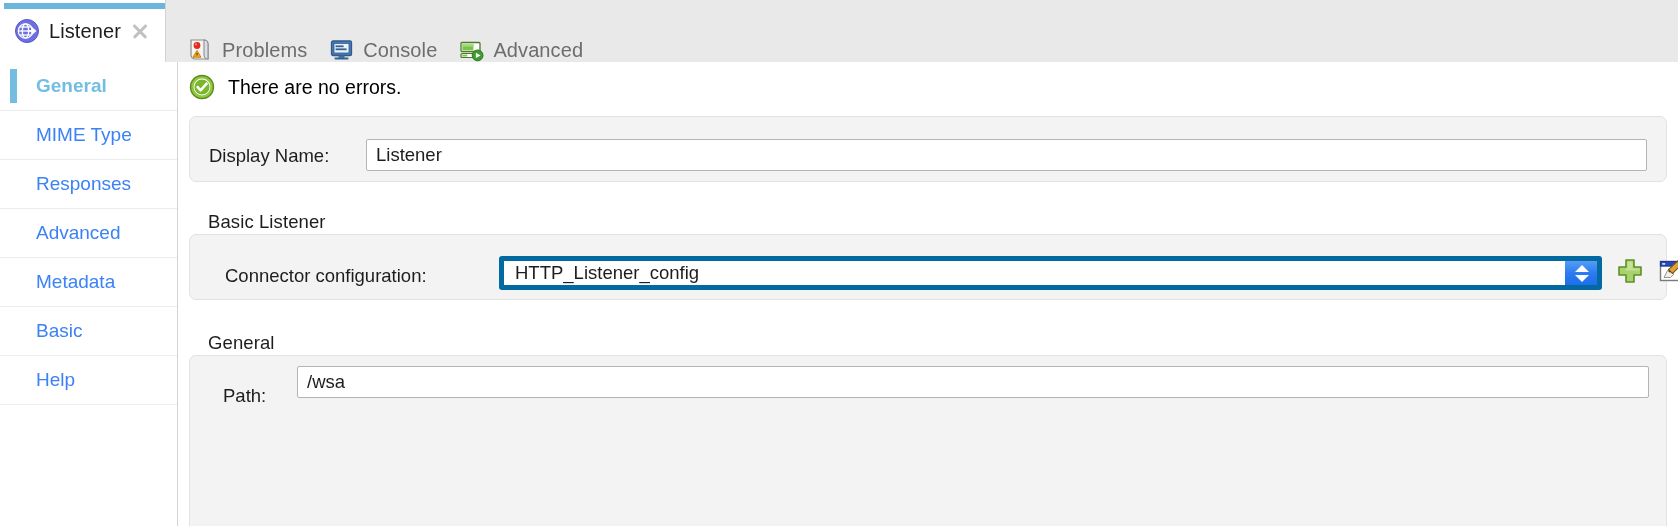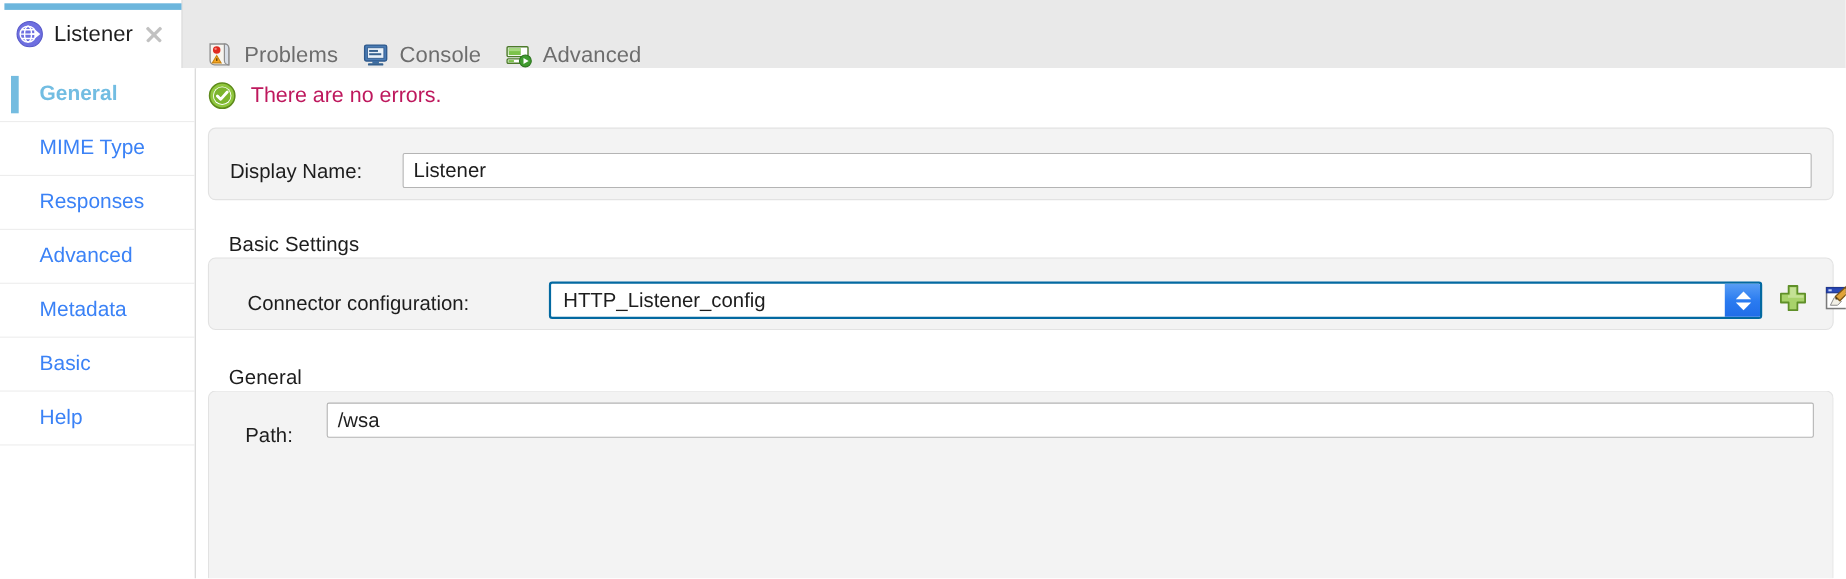--- a/index.html
+++ b/index.html
@@ -78,21 +78,21 @@
   .content {
     position:absolute; left:179px; top:62px; width:1499px; height:464px;
     background:#ffffff;
   }
 
   .status-row {
     position:absolute; left:10px; top:10px;
     display:flex; align-items:center; height:30px;
   }
   .status-icon { width:26px; height:26px; flex:0 0 26px; margin-right:13px; }
-  .status-text { font-size:19.5px; color:#be185d; }
+  .status-text { font-size:19.5px; color:#000000; }
 
   .group-title {
     position:absolute; font-size:18.5px; color:#1d1d1d; letter-spacing:.1px;
   }
 
   .panel {
     position:absolute;
     background:#f3f3f3;
     border:1px solid #e2e2e2;
     border-radius:7px;
@@ -111,21 +111,21 @@
     padding:0 9px;
     display:flex; align-items:center;
     font-family:"Liberation Sans", sans-serif;
     outline:none;
   }
 
   
   .combo {
     position:absolute;
     background:#ffffff;
-    border:2px solid #0369a1;
+    border:5px solid #0369a1;
     border-radius:3px;
     display:flex; align-items:center;
     font-size:18.5px; color:#1d1d1d;
     padding-left:11px;
     overflow:hidden;
   }
   .combo-arrowbtn {
     position:absolute; right:-1px; top:-1px; bottom:-1px; width:33px;
     background:linear-gradient(180deg,#5a9ff5 0%,#2a7bf0 52%,#1f6ce8 100%);
     border-radius:0 4px 4px 0;
@@ -244,21 +244,21 @@
         </svg>
       </span>
       <span class="status-text">There are no errors.</span>
     </div>
 
     <div class="panel" style="left:10px; top:54px; width:1478px; height:66px;">
     </div>
     <div class="field-label" style="left:30px; top:83px;">Display Name:</div>
     <div class="textfield" style="left:187px; top:77px; width:1281px; height:32px;">Listener</div>
 
-    <div class="group-title" style="left:29px; top:149px;">Basic Settings</div>
+    <div class="group-title" style="left:29px; top:149px;">Basic Listener</div>
     <div class="panel" style="left:10px; top:172px; width:1478px; height:66px;">
     </div>
     <div class="field-label" style="left:46px; top:203px;">Connector configuration:</div>
     <div class="combo" style="left:320px; top:194px; width:1103px; height:34px;">
       <span>HTTP_Listener_config</span>
       <span class="combo-arrowbtn">
         <span class="chev up"></span>
         <span class="chev down"></span>
       </span>
     </div>

